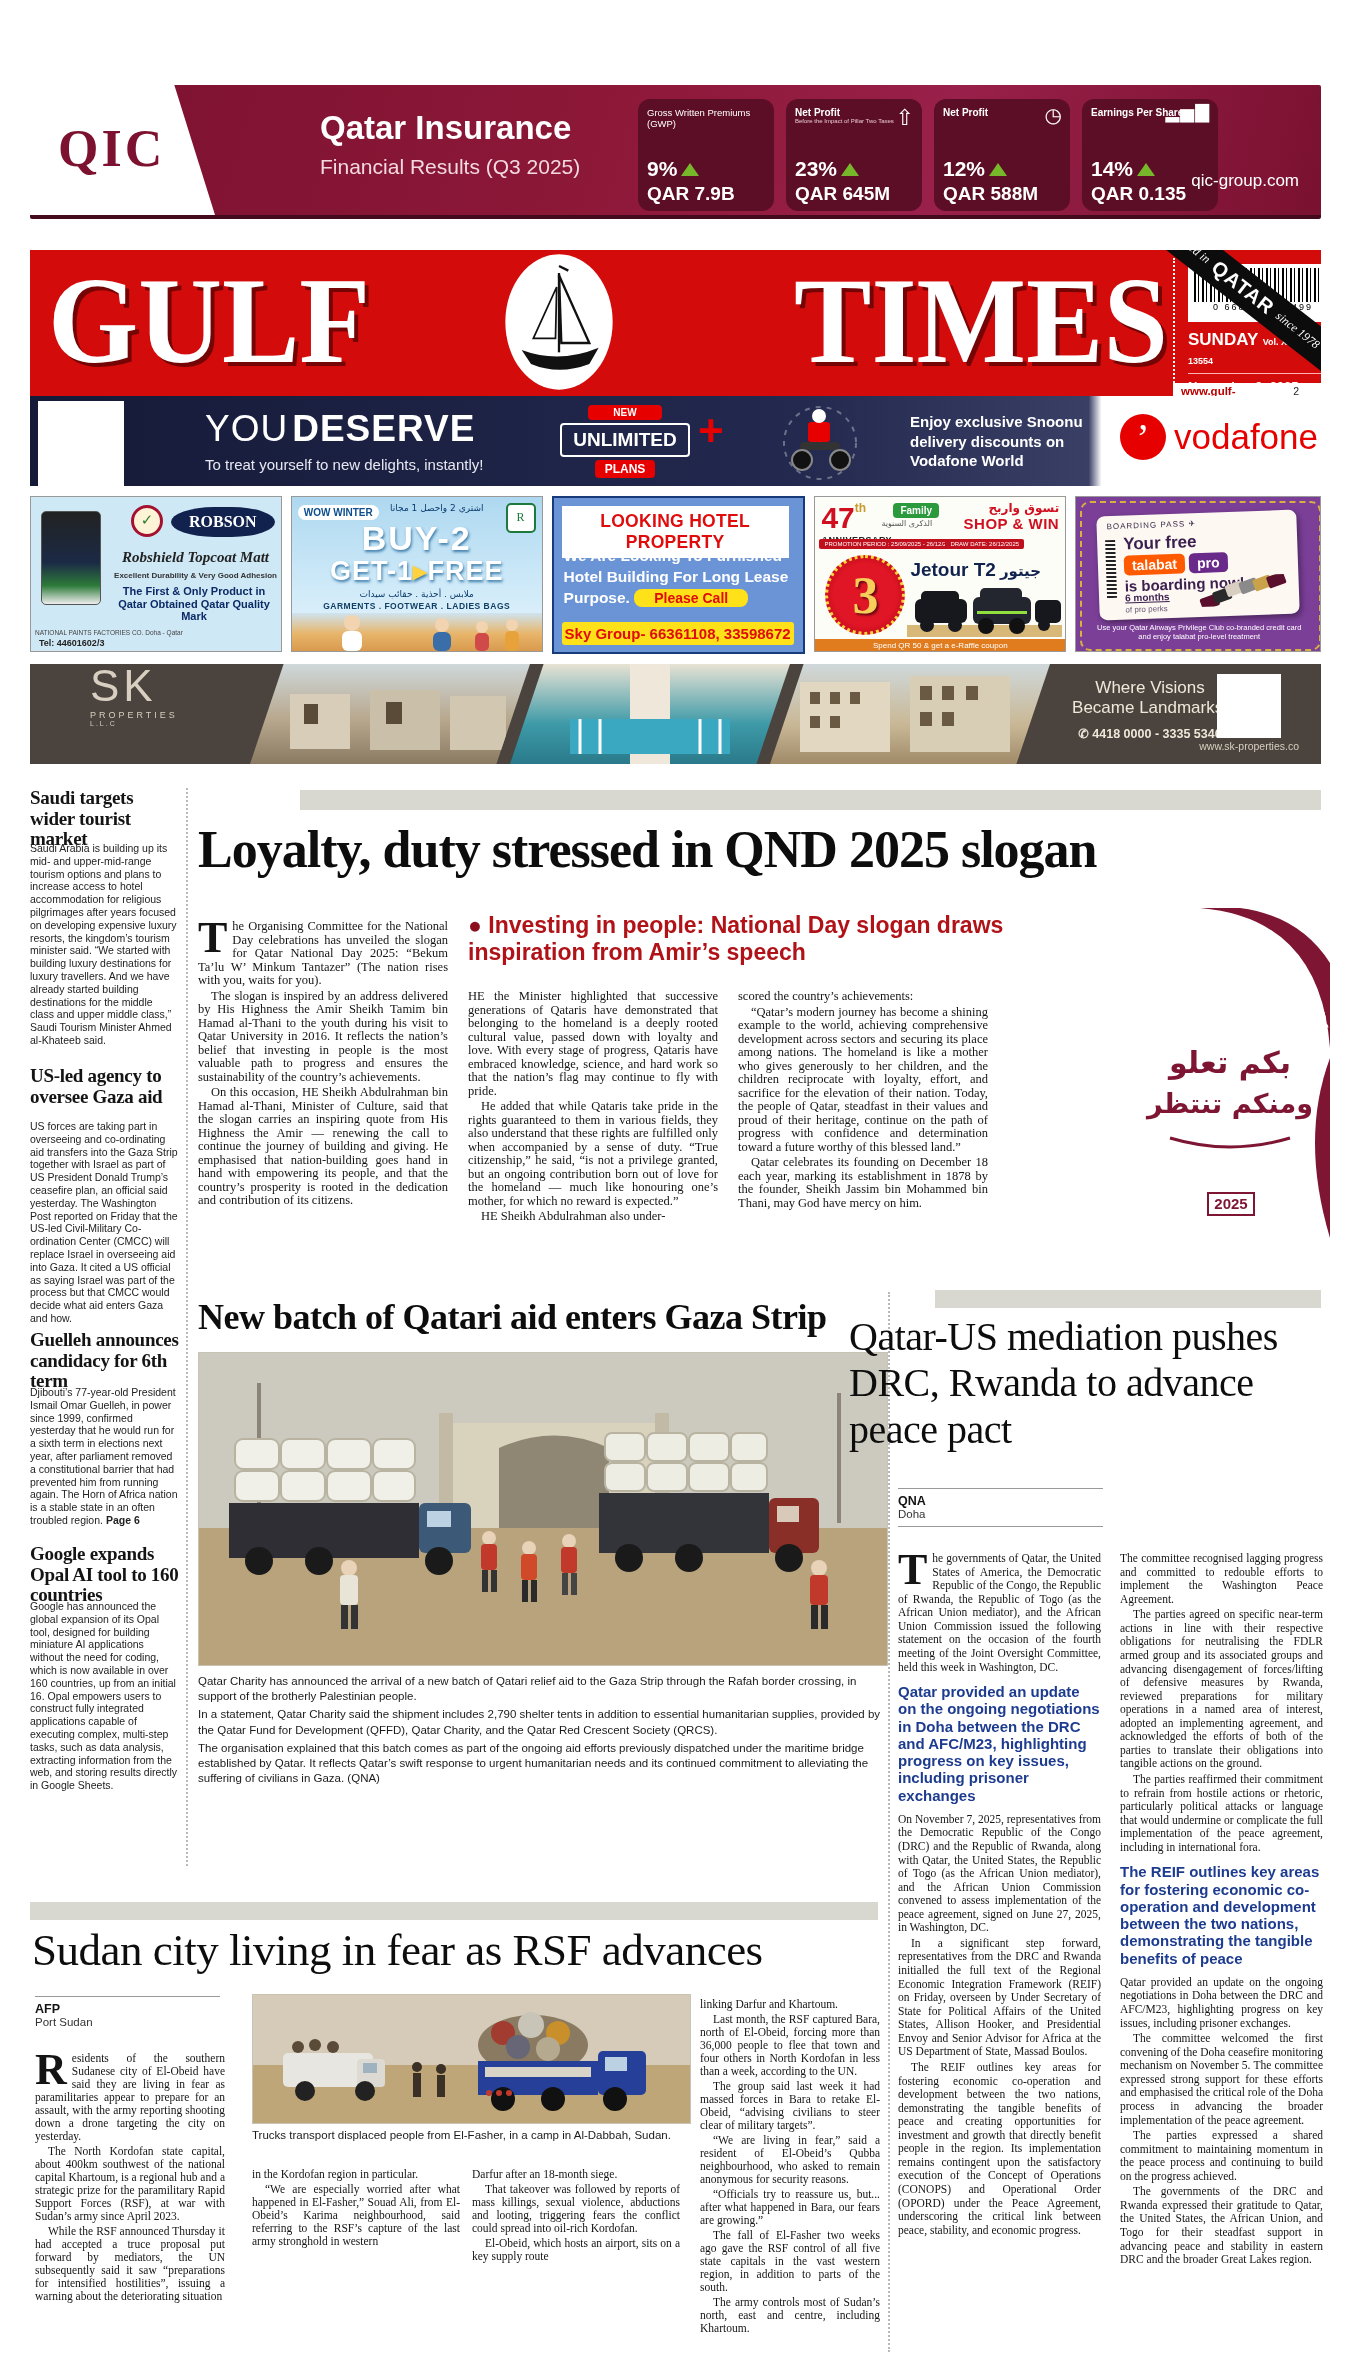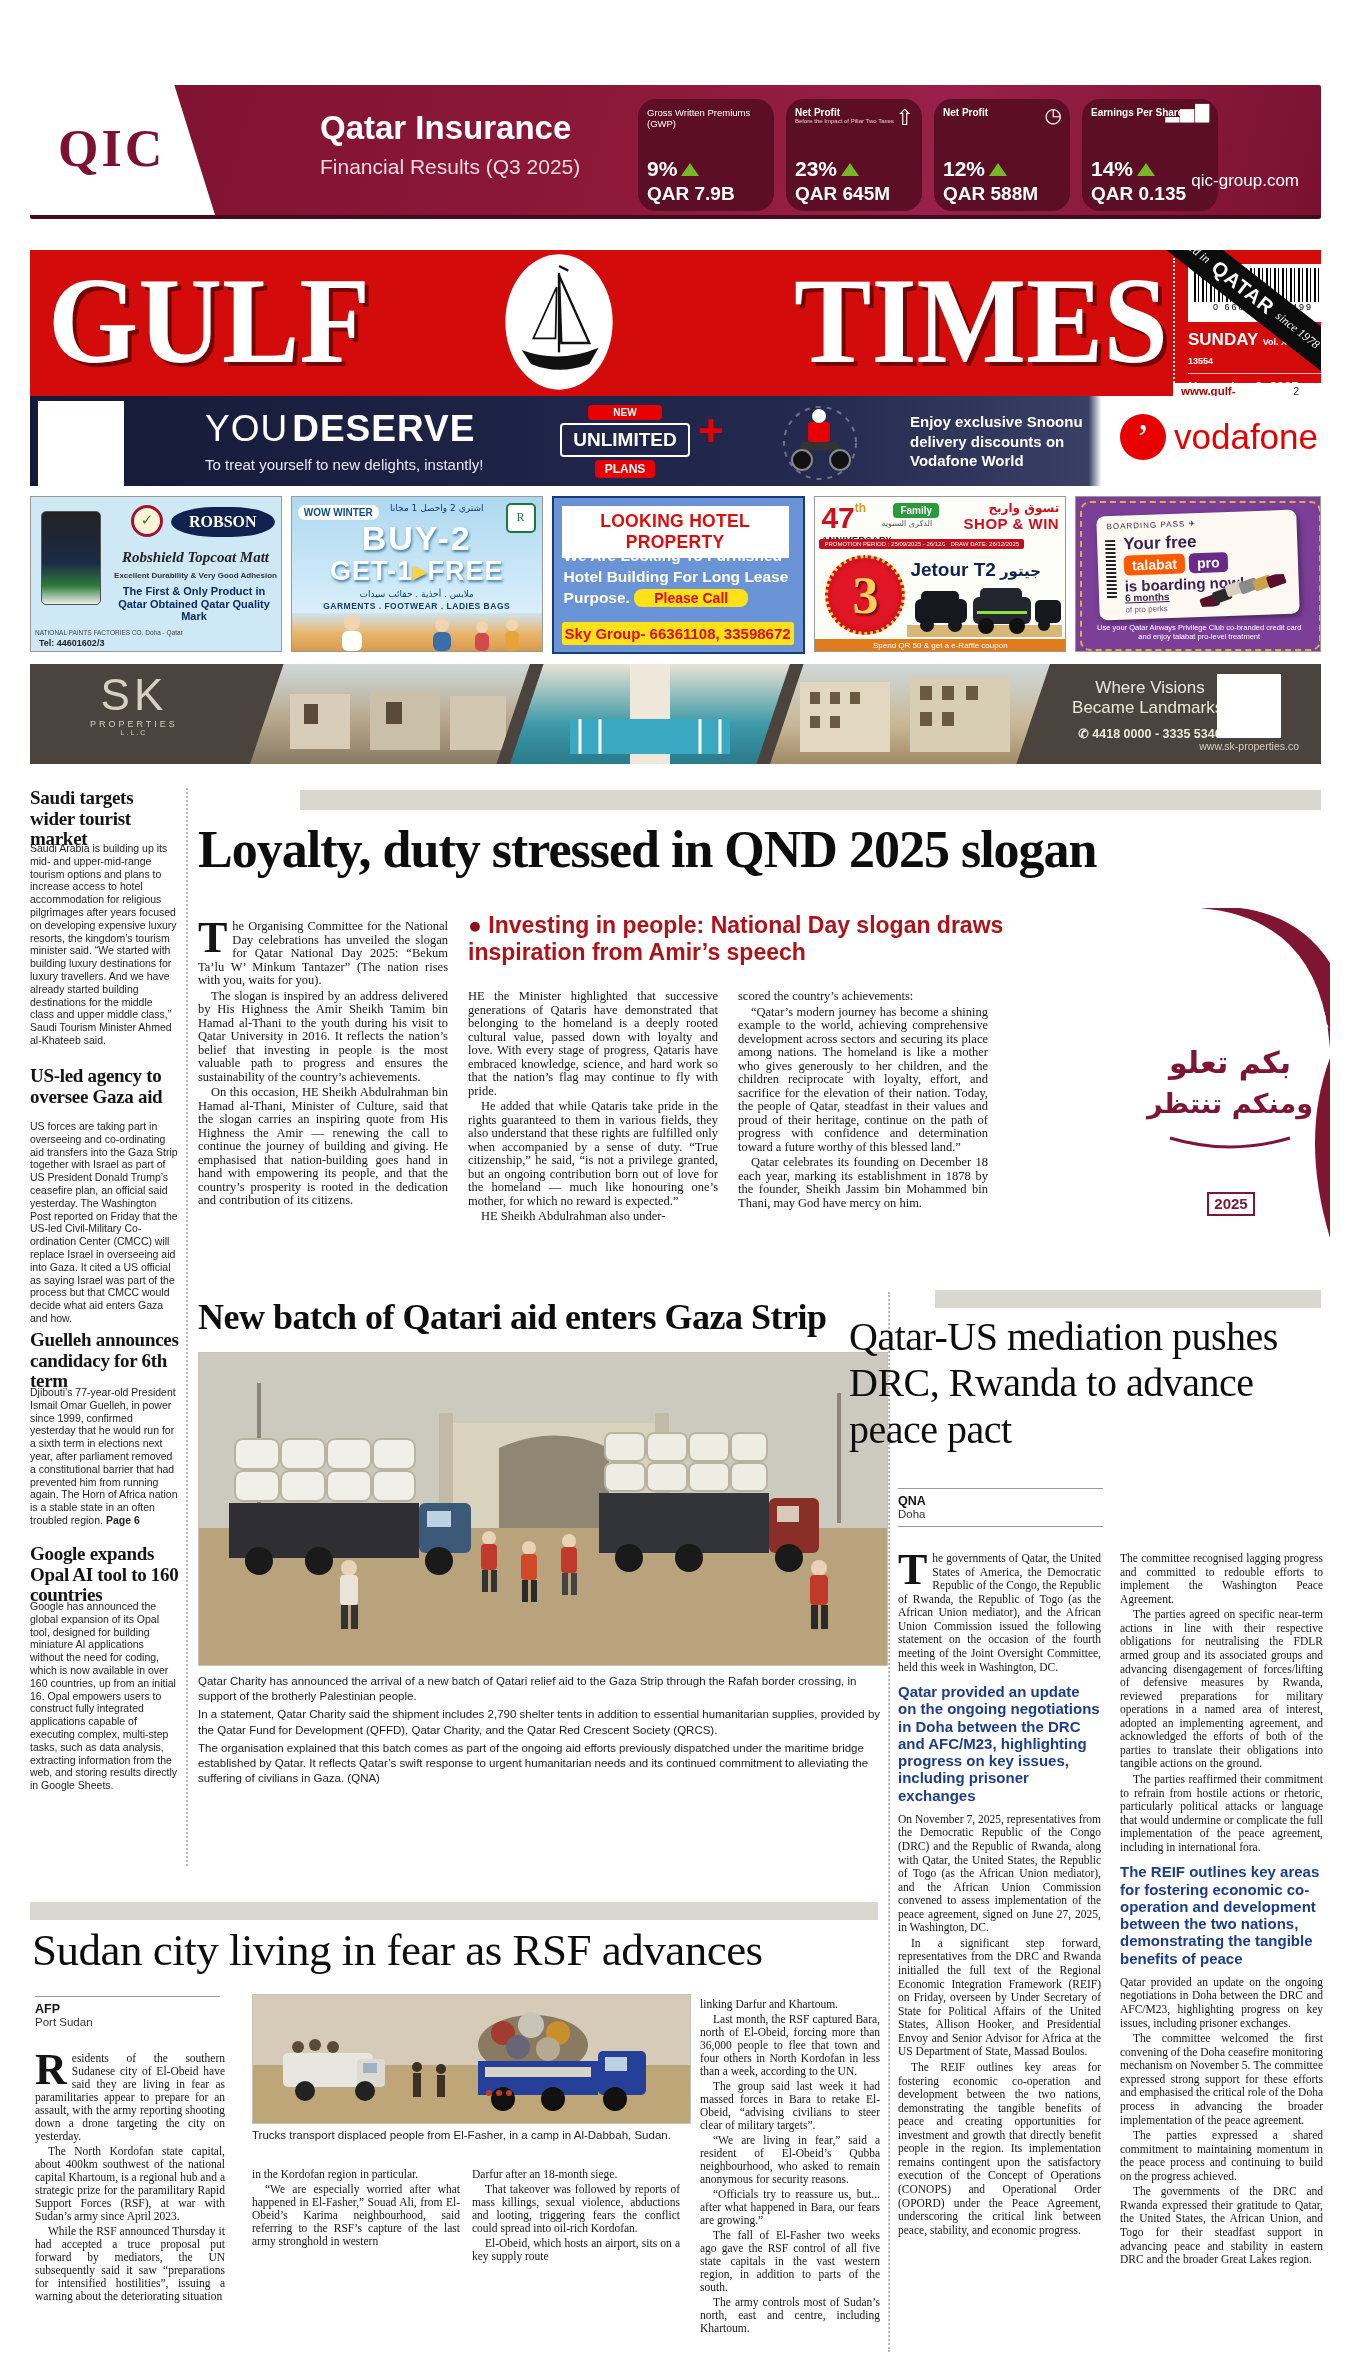--- a/index.html
+++ b/index.html
@@ -15,21 +15,21 @@
   .pfirst p:first-child{text-indent:0;}
   .cap p{text-indent:0 !important;margin:0 0 3px 0;}
   .dc > div:first-child p:first-child::first-letter{
      float:left;font-size:44px;line-height:34px;padding:1px 5px 0 0;font-weight:bold;}
   .pq{color:#1d3c8f;font-family:"Liberation Sans",sans-serif;font-weight:bold;
       font-size:15px;line-height:1.15;margin:9px 0;text-align:left;}
   .graybar{background:#d9d8d0;}
   .vdot{width:0;border-left:2px dotted #b9b9b9;}
   .brieftitle{font-weight:bold;font-size:19px;line-height:1.08;letter-spacing:-0.3px;}
   .briefbody{font-family:"Liberation Sans",sans-serif;font-size:10.5px;line-height:1.22;color:#222;}
-  .statcard{background:#5c0e26;border-radius:18px;color:#fff;padding:8px 9px;position:relative;
+  .statcard{background:#5c0e26;border-radius:12px;color:#fff;padding:8px 9px;position:relative;
             font-family:"Liberation Sans",sans-serif;width:118px;height:96px;}
   .statpct{font-size:21px;font-weight:bold;}
   .statval{font-size:19px;font-weight:bold;}
   .uptri{display:inline-block;width:0;height:0;border-left:9px solid transparent;
          border-right:9px solid transparent;border-bottom:13px solid #76b82a;margin-left:4px;}
   .adbox{position:relative;overflow:hidden;height:154px;border:1px solid #999;}
   .whitestrip{background:#fff;}
 </style>
 </head>
 <body>
@@ -268,21 +268,21 @@
                 <rect x="70" y="10" width="18" height="12" rx="2" fill="#5a0f2c"></rect>
             </g>
           </svg>
         </div>
       </div>
       <div class="abs sans" style="left:14px;top:126px;width:218px;color:#fff;font-size:7.5px;text-align:center;line-height:1.25;">Use your Qatar Airways Privilege Club co-branded credit card and enjoy talabat pro-level treatment</div>
     </div>
   </div>
 
   <div class="abs" style="top:664px;left:30px;width:1291px;height:100px;background:#4a433e;overflow:hidden;">
-    <div class="abs" style="left:60px;top:9px;text-align:center;color:#d8cfc0;">
+    <div class="abs" style="left:60px;top:0;text-align:left;color:#d8cfc0;">
       <div class="sans" style="font-size:44px;font-weight:300;letter-spacing:4px;line-height:1;">SK</div>
       <div class="sans" style="font-size:9px;letter-spacing:3px;margin-top:2px;">PROPERTIES</div>
       <div class="sans" style="font-size:7px;letter-spacing:2px;">L.L.C</div>
     </div>
     <div class="abs" style="left:220px;top:0;width:280px;height:100px;background:linear-gradient(180deg,#cfd8da 0%,#b8a88e 55%,#8a7a62 100%);clip-path:polygon(12% 0,100% 0,88% 100%,0 100%);">
       <svg width="280" height="100" viewBox="0 0 280 100">
           <rect x="40" y="30" width="60" height="55" fill="#d8cdb8"></rect>
           <rect x="54" y="40" width="14" height="20" fill="#5a4a38"></rect>
           <rect x="120" y="26" width="70" height="60" fill="#cabfa8"></rect>
           <rect x="136" y="38" width="16" height="22" fill="#5a4a38"></rect>

